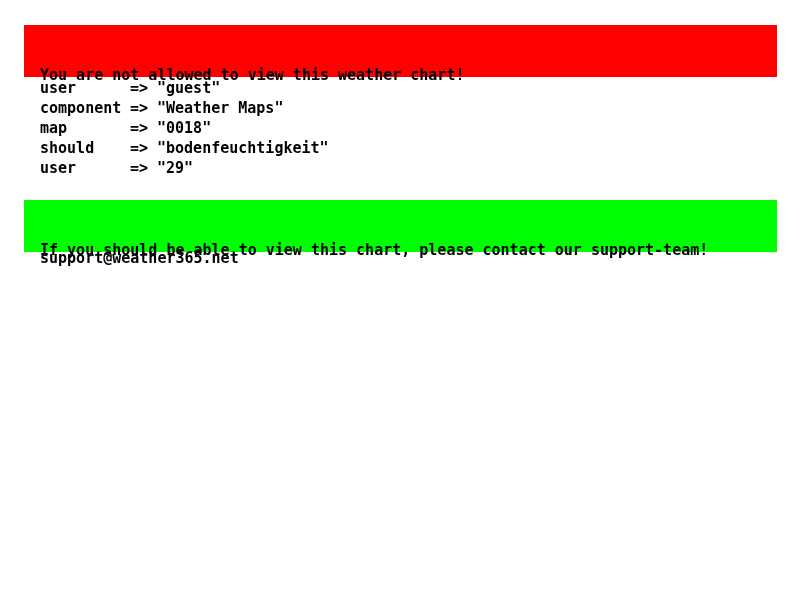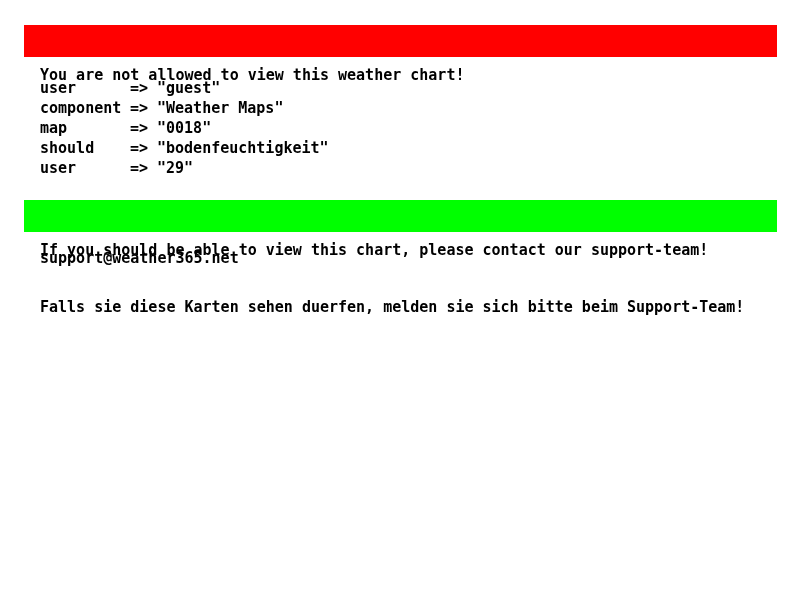--- a/index.html
+++ b/index.html
@@ -14,21 +14,21 @@
     font-family: "DejaVu Sans Mono", "Liberation Mono", monospace;
     font-weight: bold;
     font-size: 15px;
     color: #000000;
     overflow: hidden;
   }
   .banner {
     position: absolute;
     left: 24px;
     width: 753px;
-    height: 32px;
+    height: 52px;
     box-sizing: border-box;
     padding: 3px 0 0 16px;
     line-height: 19px;
     white-space: pre;
   }
   #error-banner {
     top: 25px;
     background: #ff0000;
   }
   #support-banner {
@@ -96,18 +96,17 @@
   </div>
   <div class="kv-row">
     <span class="kv-key">user</span>
     <span class="kv-arrow">=&gt;</span>
     <span class="kv-value">"29"</span>
   </div>
 </div>
 
 <div id="support-banner" class="banner">
   <span class="banner-line">If you should be able to view this chart, please contact our support-team!</span>
-  <span class="banner-line">Falls sie diese Karten sehen duerfen, melden sie sich bitte beim Support-Team!</span>
 </div>
 
 <div id="footer">
   <span>support@weather365.net</span>
 </div>
 
 </body></html>

